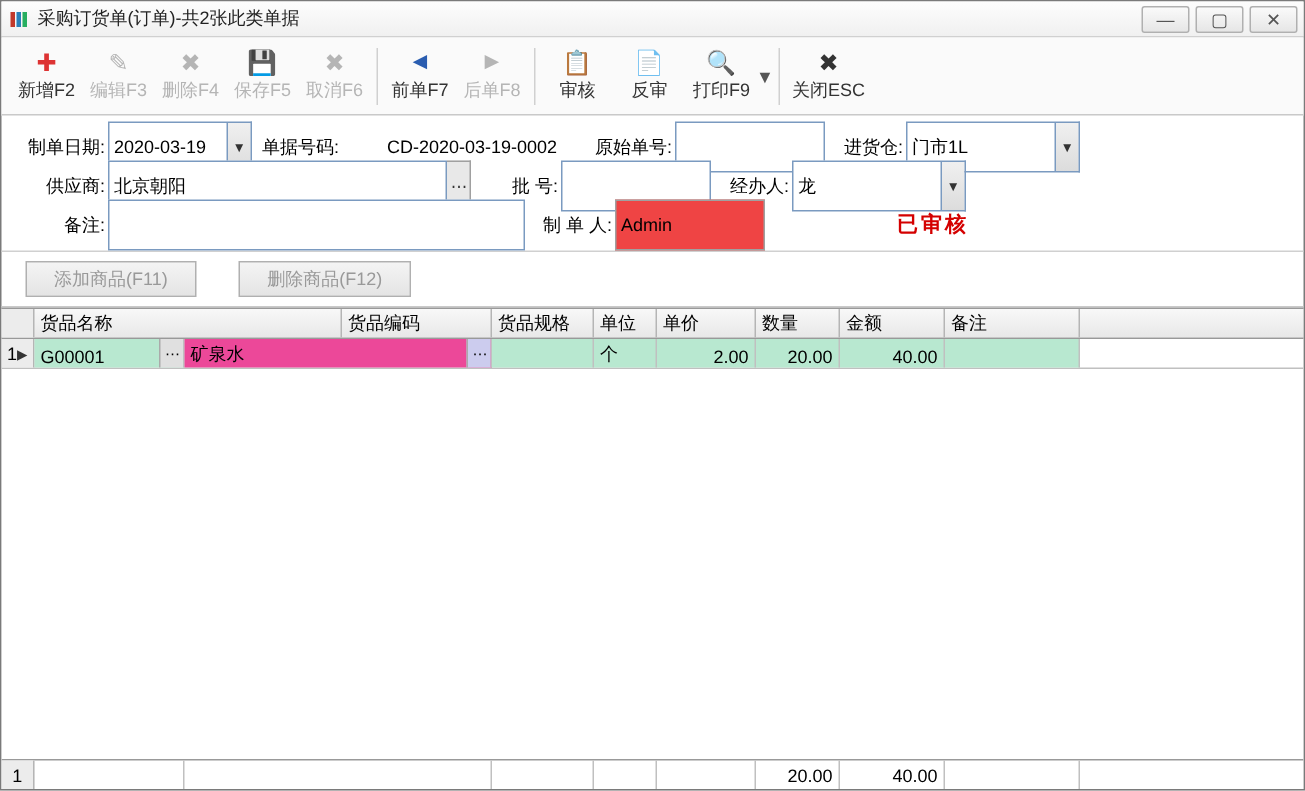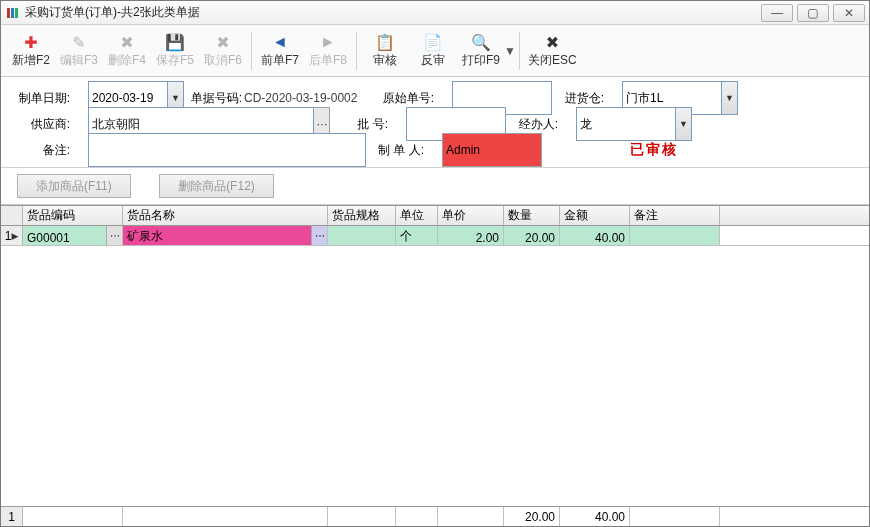--- a/index.html
+++ b/index.html
@@ -13,26 +13,26 @@
 .toolbar { height: 52px; border-bottom: 1px solid #c9c9c9; display: flex; align-items: center; padding: 2px 6px; gap: 0; background: #fafafa; }
 .tb-btn { display: flex; flex-direction: column; align-items: center; justify-content: center; min-width: 48px; height: 46px; padding: 2px 4px; cursor: default; color: #333; }
 .tb-btn.disabled { color: #b5b5b5; }
 .tb-btn .ico { width: 20px; height: 20px; display: flex; align-items: center; justify-content: center; font-size: 16px; }
 .tb-sep { width: 1px; height: 38px; background: #d0d0d0; margin: 0 4px; }
 .tb-drop { width: 10px; display:flex; align-items:center; justify-content:center; color:#555; height:46px; }
 .form-area { padding: 8px 16px 4px 16px; border-bottom: 1px solid #d0d0d0; }
 .form-row { display: flex; align-items: center; height: 26px; }
 .lbl { text-align: right; padding-right: 2px; color: #000; white-space: nowrap; }
 .w55 { width: 55px; } .w60 { width: 60px; }
-.field { border: 1px solid #7a9ac0; height: 20px; background: #fff; padding: 16px 3px; display: flex; align-items: center; margin-left: 16px; }
+.field { border: 1px solid #7a9ac0; height: 20px; background: #fff; padding: 16px 3px; display: flex; align-items: center; }
 .field-ro { border: 1px solid #a0a0a0; background: #ef4444; }
 .combo { display: flex; }
 .combo .cbtn { width: 16px; border: 1px solid #7a9ac0; border-left: none; background: linear-gradient(#f0f0f0,#dcdcdc); display:flex; align-items:center; justify-content:center; font-size:9px; color:#333; }
 .dots-btn { width: 16px; border: 1px solid #a0a0a0; border-left:none; background:#e8e8e8; display:flex; align-items:center; justify-content:center; font-size:11px; color:#333; letter-spacing:-1px;}
-.doc-no { color: #404040; font-weight: normal; }
+.doc-no { color: #000000; font-weight: normal; margin-left: 30px; }
 .stamp { color: #d40000; font-size: 14px; font-weight: bold; letter-spacing: 2px; text-align:center; }
 .btn-row { padding: 6px 16px; border-bottom: 1px solid #c9c9c9; }
 .grey-btn { height: 24px; padding: 0 18px; border: 1px solid #b0b0b0; background: linear-gradient(#f4f4f4,#e4e4e4); color: #999; margin-right: 25px; display:inline-flex; align-items:center; }
 .grid-wrap { flex: 1; border-top: 1px solid #999; display: flex; flex-direction: column; overflow: hidden; }
 .grid-head, .grid-row, .grid-foot { display: flex; height: 20px; }
 .grid-head { background: linear-gradient(#f8f8f8,#e8e8e8); border-bottom: 1px solid #999; }
 .grid-head .cell { border-right: 1px solid #b5b5b5; padding: 0 4px; display:flex; align-items:center; color:#000; }
 .gcol-marker { width: 22px; border-right:1px solid #b5b5b5; background:#ececec; display:flex; align-items:center; justify-content:center; }
 .gcol-code { width: 100px; } .gcol-name { width: 205px; } .gcol-spec { width: 68px; }
 .gcol-unit { width: 42px; } .gcol-price { width: 66px; } .gcol-qty { width: 56px; }
@@ -162,22 +162,22 @@
   </div>
 
   <div class="btn-row">
     <span class="grey-btn">添加商品(F11)</span>
     <span class="grey-btn">删除商品(F12)</span>
   </div>
 
   <div class="grid-wrap">
     <div class="grid-head">
       <div class="gcol-marker"></div>
+      <div class="cell gcol-name">货品名称</div>
       <div class="cell gcol-code">货品编码</div>
-      <div class="cell gcol-name">货品名称</div>
       <div class="cell gcol-spec">货品规格</div>
       <div class="cell gcol-unit">单位</div>
       <div class="cell gcol-price">单价</div>
       <div class="cell gcol-qty">数量</div>
       <div class="cell gcol-amt">金额</div>
       <div class="cell gcol-note">备注</div>
     </div>
     <div class="grid-body">
       <div class="grid-row sel">
         <div class="gcol-marker">

